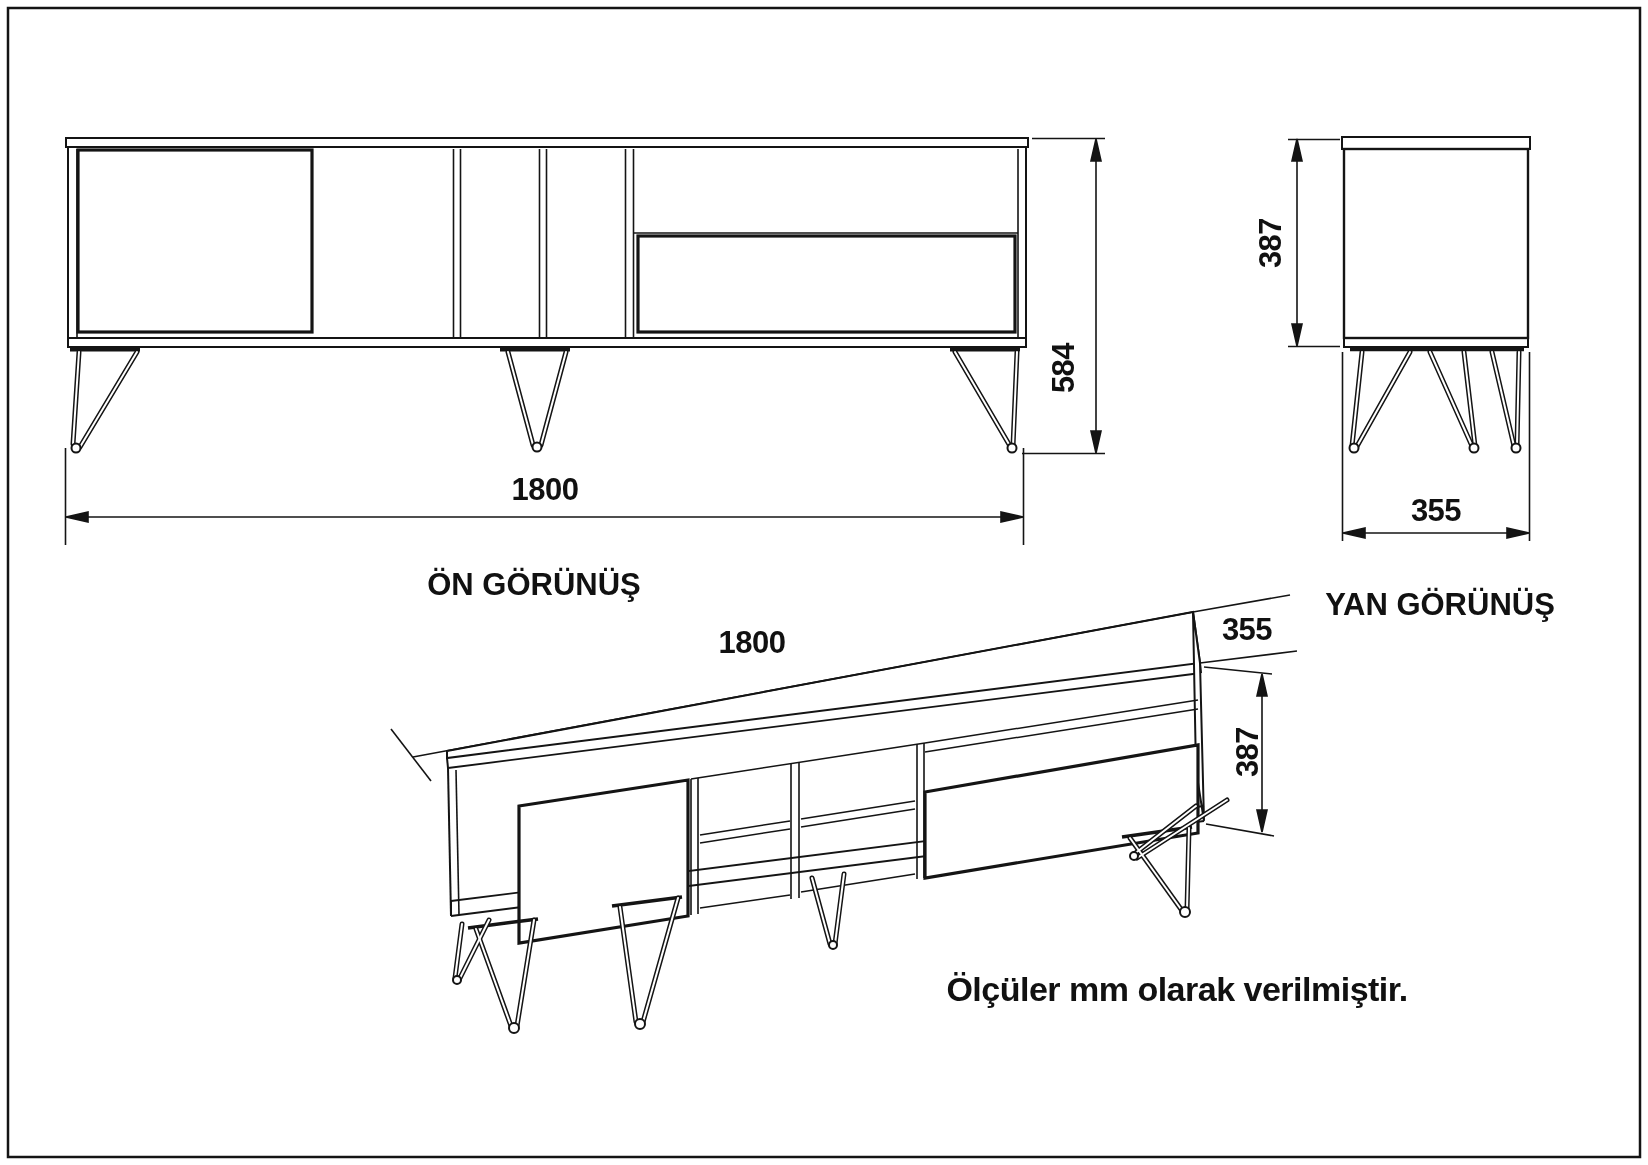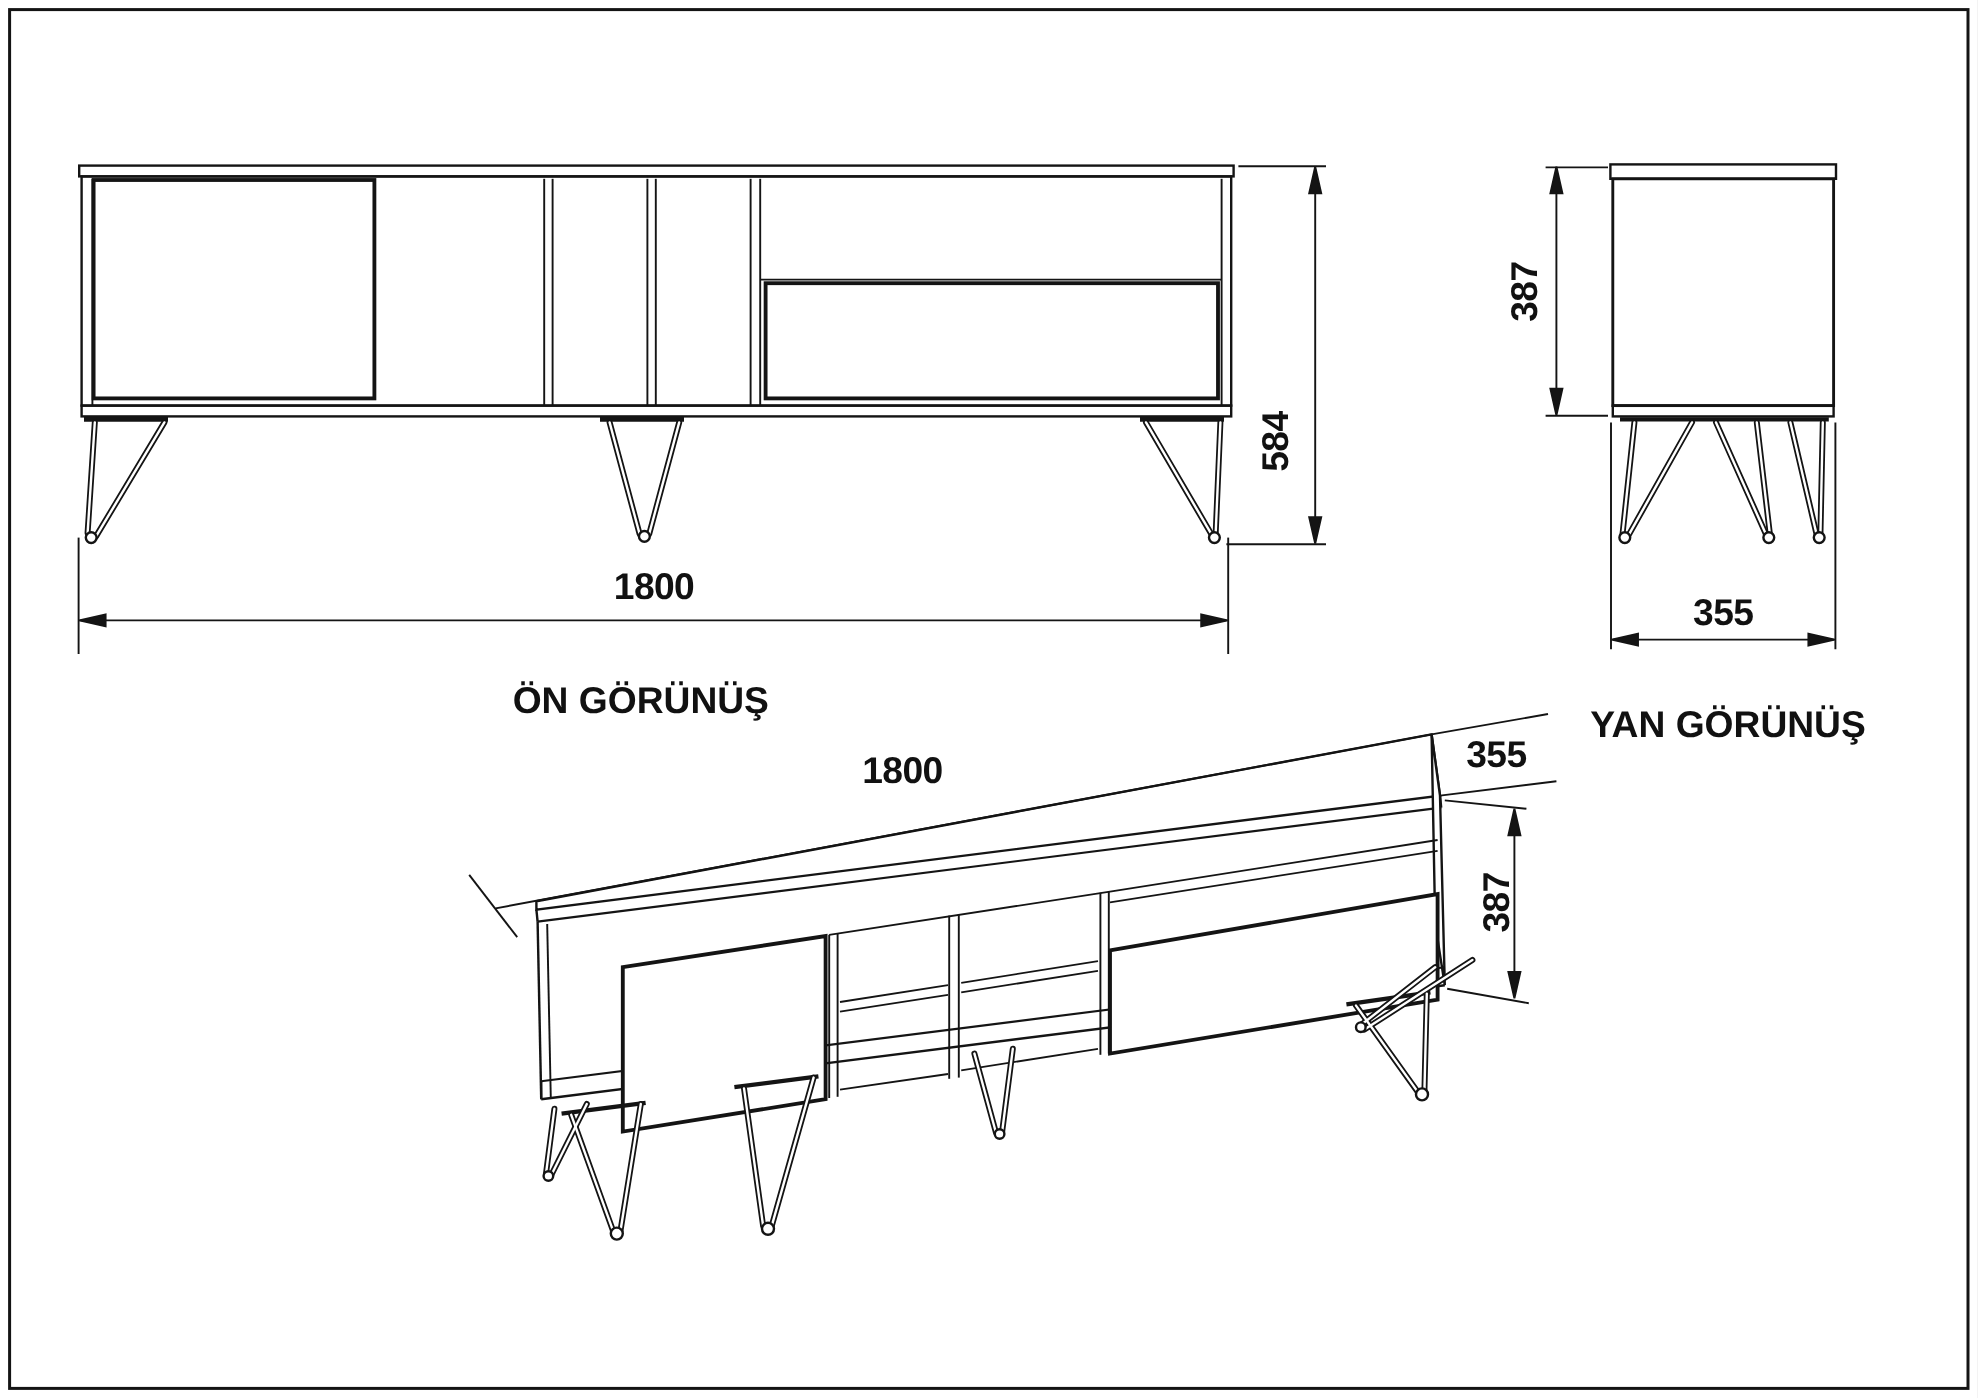--- a/index.html
+++ b/index.html
@@ -258,13 +258,14 @@
   <div class="lbl dim" style="left:1436px;top:510px;">355</div>
 
   <div class="lbl viewname" style="left:1440px;top:588px;margin-top:16px;">YAN GÖRÜNÜŞ</div>
 
   <div class="lbl dim" style="left:752px;top:642px;">1800</div>
 
   <div class="lbl dim" style="left:1247px;top:629px;">355</div>
 
   <div class="lbl dim rot" style="left:1247px;top:752px;">387</div>
 
+  <div class="lbl note" style="left:1177px;top:989px;">Ölçüler mm olarak verilmiştir.</div>
 </div>
 
 </body></html>

